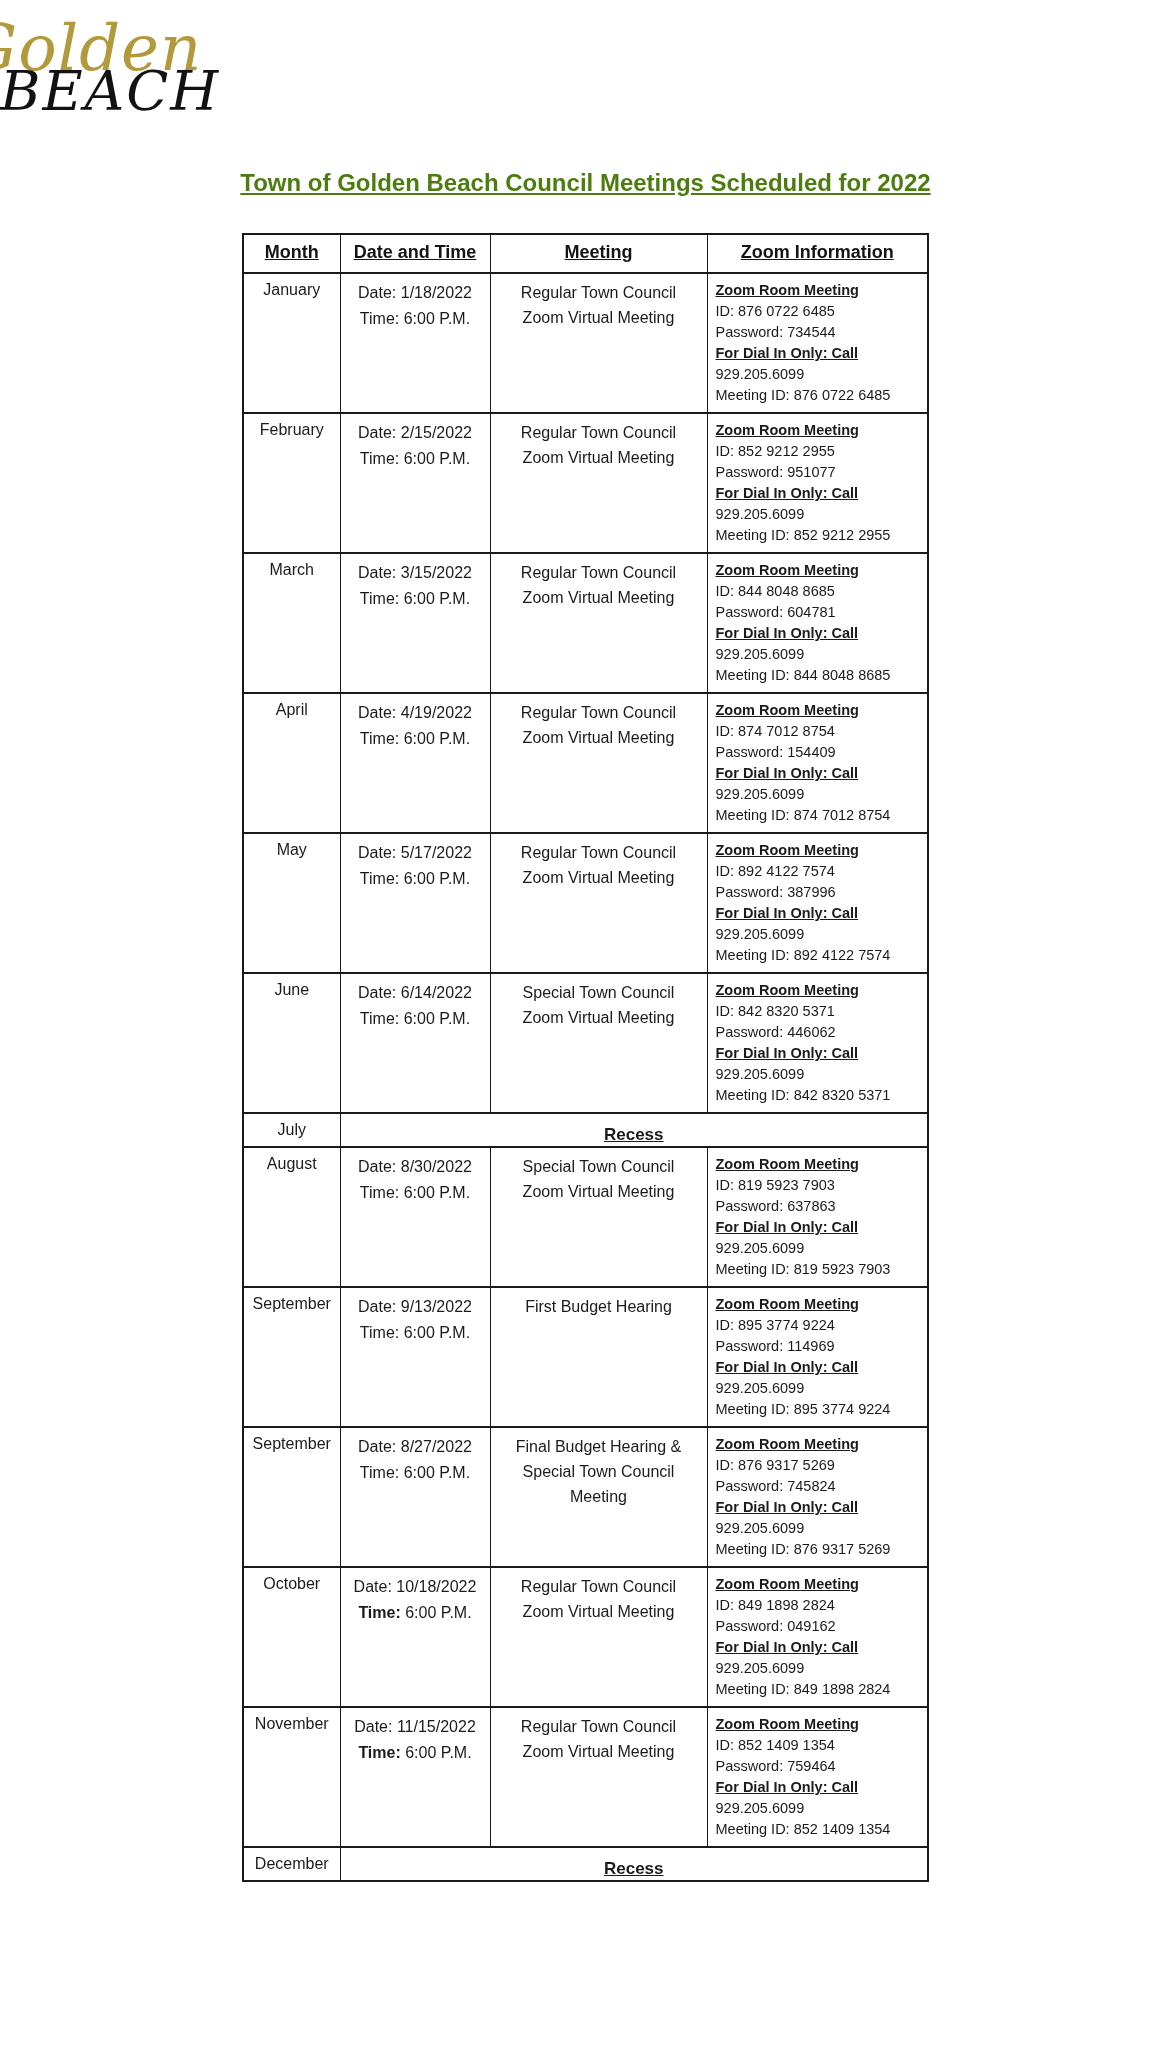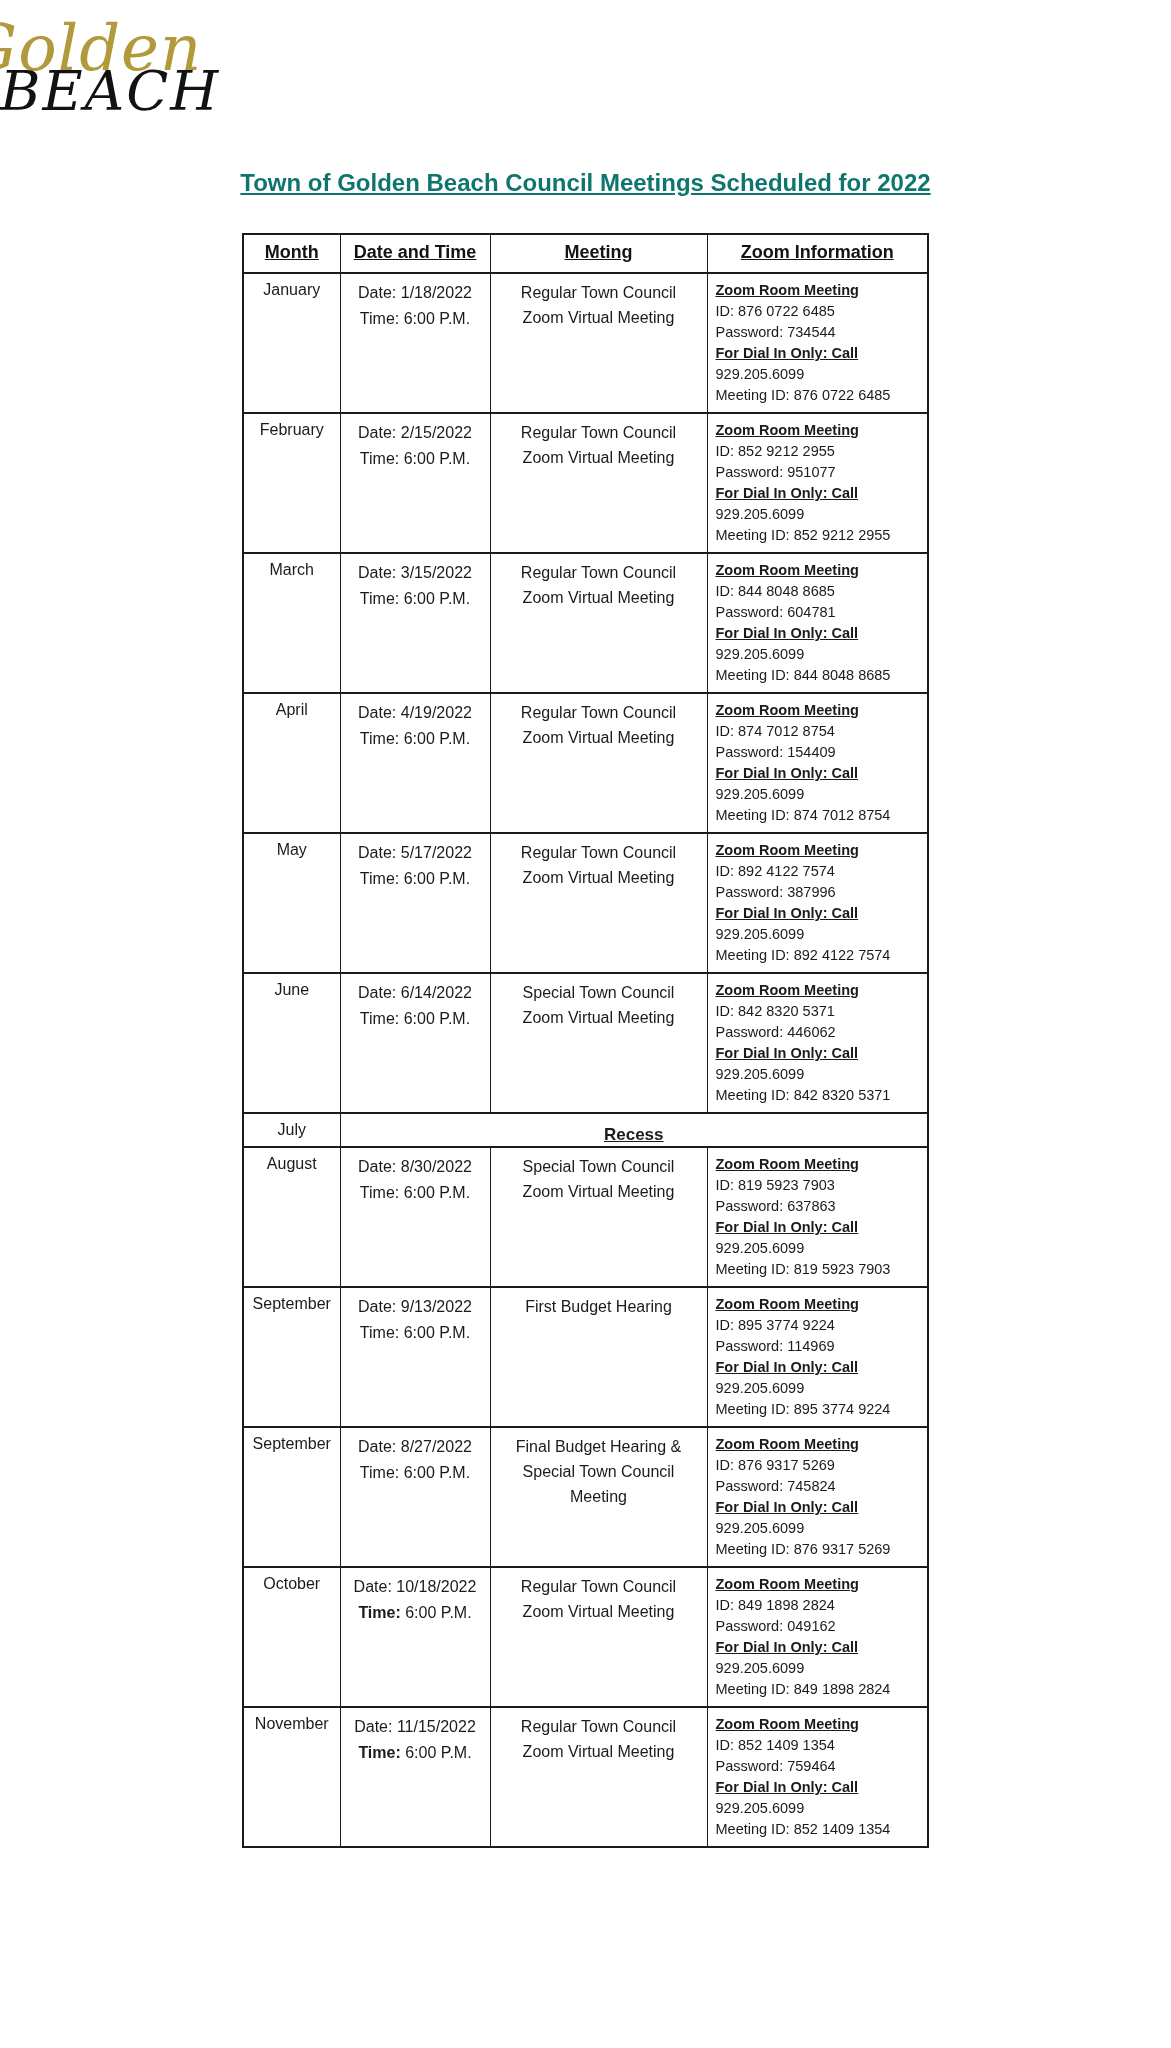--- a/index.html
+++ b/index.html
@@ -15,21 +15,21 @@
     font-size: 64px; letter-spacing: 1px; margin-left: -34px; line-height: 1;
   }
   .logo-beach {
     font-family: "DejaVu Serif", serif; font-style: italic;
     font-size: 55px; color: #121212; letter-spacing: 2px;
     margin-top: -16px; line-height: 1;
   }
   
   .title {
     text-align: center; font-size: 24px; font-weight: bold;
-    text-decoration: underline; margin: 50px 0 0 0; color: #0f766e;
+    text-decoration: underline; margin: 50px 0 0 0; color: #4d7c0f;
   }
   
   table.schedule {
     border-collapse: collapse; table-layout: fixed;
     margin: 36px auto 0 auto; border: 2px solid #1a1a1a;
   }
   table.schedule th, table.schedule td {
     border-left: 1px solid #1a1a1a; border-right: 1px solid #1a1a1a;
     border-top: 2px solid #1a1a1a; border-bottom: 2px solid #1a1a1a;
     vertical-align: top; box-sizing: border-box;
@@ -279,17 +279,21 @@
           </td>
           <td class="zoominfo">
             <div class="zhead">Zoom Room Meeting</div>
             <div>ID: 852 1409 1354</div>
             <div>Password: 759464</div>
             <div class="zhead">For Dial In Only: Call</div>
             <div>929.205.6099</div>
             <div>Meeting ID: 852 1409 1354</div>
           </td>
         </tr>
+        <tr class="recess-row">
+          <td class="month">December</td>
+          <td class="recess" colspan="3"><span>Recess</span></td>
+        </tr>
       </tbody>
   </table>
 
 
 </div>
 
 </body></html>

